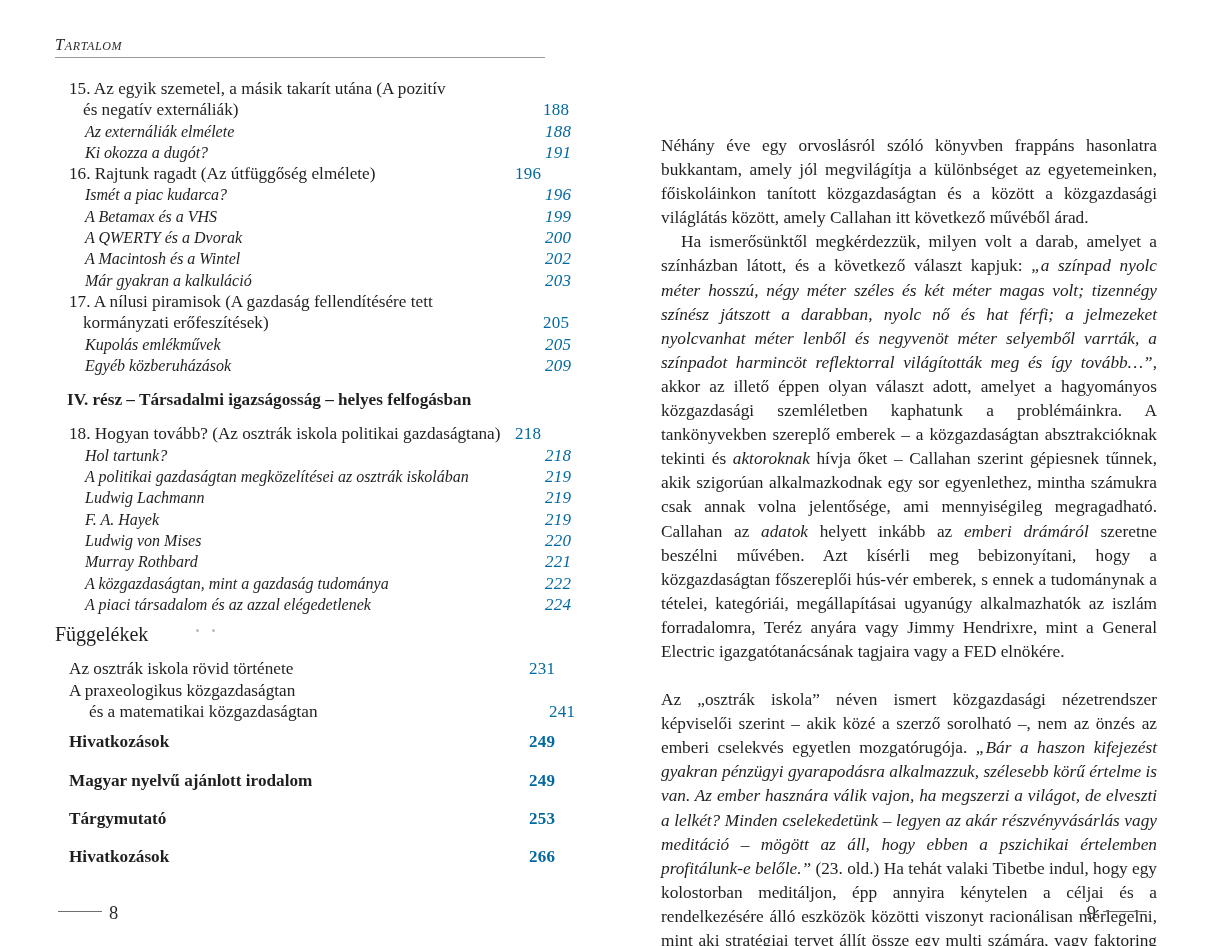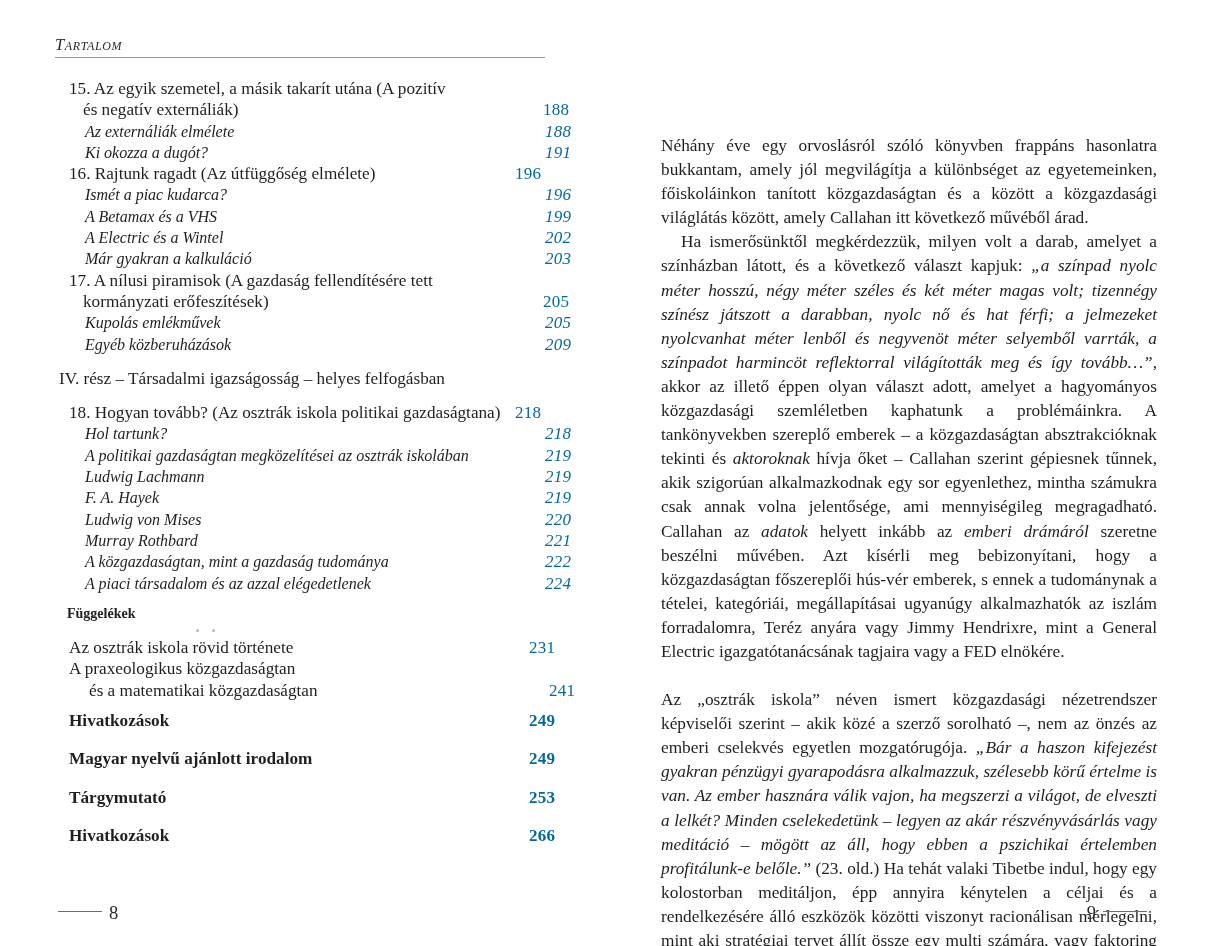--- a/index.html
+++ b/index.html
@@ -79,22 +79,22 @@
     top: 0;
     font-size: 17px;
     color: #0369a1;
     letter-spacing: 0.2px;
   }
 
   
   .lvl-num    { padding-left: 14px; text-indent: -14px; margin-left: 14px; }
   .lvl-cont   { margin-left: 28px; }
   .lvl-sub    { margin-left: 30px; font-style: italic; font-size: 16px; }
-  .lvl-part   { margin-left: 4px; font-weight: normal; font-size: 17.2px; }
-  .lvl-app    { margin-left: 12px; font-weight: bold; font-size: 14px; }
+  .lvl-part   { margin-left: 12px; font-weight: bold; font-size: 17.2px; }
+  .lvl-app    { margin-left: 0px; font-weight: normal; font-size: 20px; }
   .lvl-plain  { margin-left: 14px; }
   .lvl-plain2 { margin-left: 34px; }
   .lvl-bold   { margin-left: 14px; font-weight: bold; }
 
   .gap-sm  { height: 9px; }
   .gap-md  { height: 13px; }
   .gap-lg  { height: 17px; }
 
   .speck {
     position: absolute;
@@ -186,21 +186,25 @@
         </div>
         <div class="toc-row lvl-sub">
           <span class="toc-label">Ismét a piac kudarca?</span>
           <span class="toc-page">196</span>
         </div>
         <div class="toc-row lvl-sub">
           <span class="toc-label">A Betamax és a VHS</span>
           <span class="toc-page">199</span>
         </div>
         <div class="toc-row lvl-sub">
-          <span class="toc-label">A Electric és a Wintel</span>
+          <span class="toc-label">A QWERTY és a Dvorak</span>
+          <span class="toc-page">200</span>
+        </div>
+        <div class="toc-row lvl-sub">
+          <span class="toc-label">A Macintosh és a Wintel</span>
           <span class="toc-page">202</span>
         </div>
         <div class="toc-row lvl-sub">
           <span class="toc-label">Már gyakran a kalkuláció</span>
           <span class="toc-page">203</span>
         </div>
         <div class="toc-row lvl-num">
           <span class="toc-label">17. A nílusi piramisok (A gazdaság fellendítésére tett</span>
         </div>
         <div class="toc-row lvl-cont">

